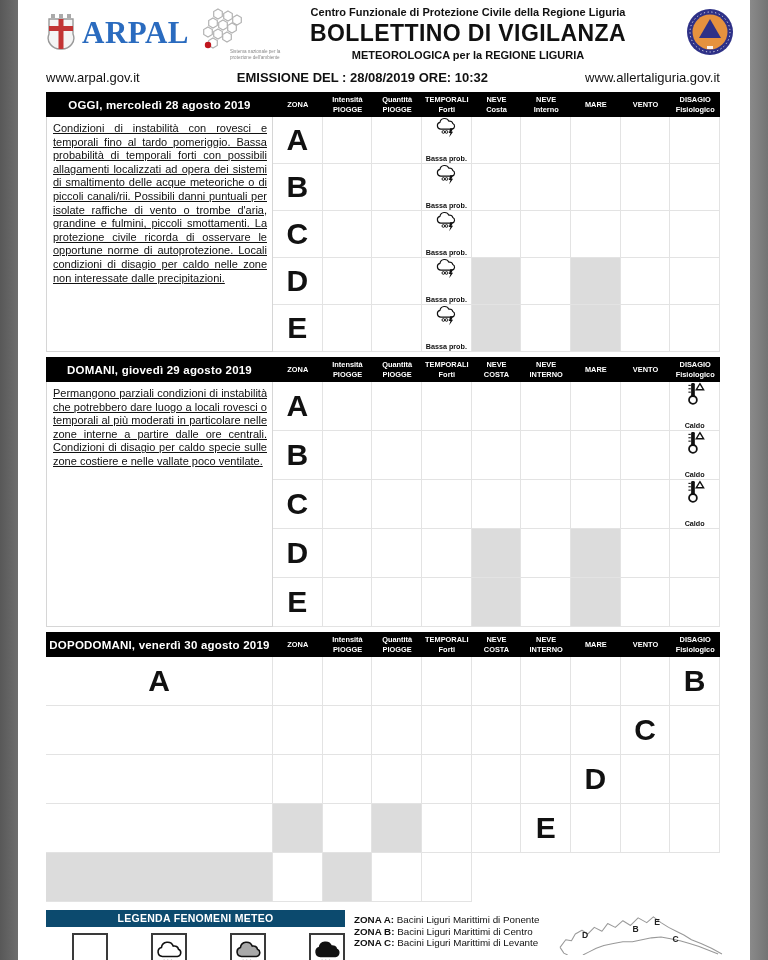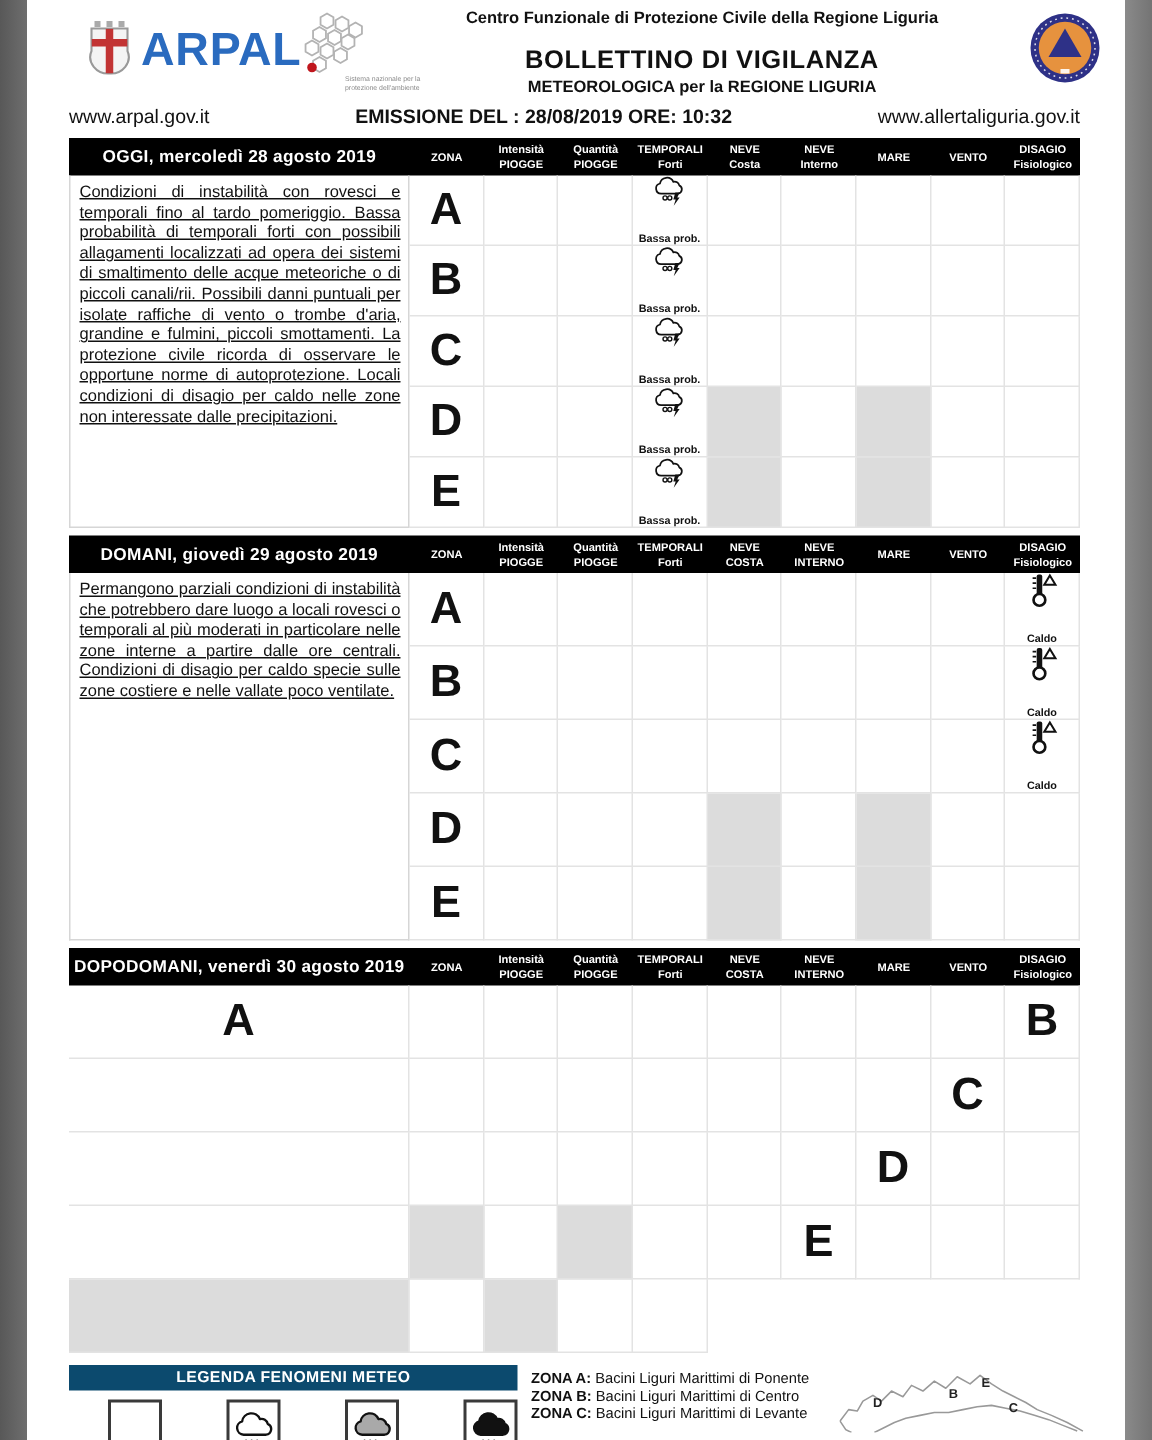--- a/index.html
+++ b/index.html
@@ -6,27 +6,27 @@
   html,body { width:768px; height:960px; overflow:hidden; background:#555; }
   .page { width:768px; height:960px; position:relative; background:#fff;
           font-family:"Liberation Sans", sans-serif; color:#111; overflow:hidden; }
   .edge { position:absolute; top:0; height:100%; width:18px; z-index:5; }
   .edge.left  { left:0;  background:linear-gradient(90deg,#585858,#6e6e6e); }
   .edge.right { right:0; background:linear-gradient(90deg,#8a8a8a,#747474); }
   .content { position:absolute; left:18px; right:18px; top:0; bottom:0; background:#fff; }
 
   
   .hdr { position:relative; height:58px; margin-top:5px; }
-  .arpal { position:absolute; left:40px; top:8px; display:flex; align-items:center; gap:6px; }
+  .arpal { position:absolute; left:28px; top:8px; display:flex; align-items:center; gap:6px;font-family:Liberation Serif, serif; }
   .arpal-text { font-size:31px; font-weight:bold; color:var(--arpal-blue,#2a6bbf); letter-spacing:.5px; }
   .snpa { position:absolute; left:168px; top:2px; width:120px; }
   .snpa-cap { font-size:4.6px; line-height:1.25; color:#8a8a8a; width:58px; margin:-8px 0 0 44px; }
   .titles { position:absolute; left:252px; width:396px; top:1px; text-align:center; }
   .t-org { font-size:11px; font-weight:bold; }
-  .t-1 { font-size:17px; font-weight:bold; margin-top:12px; letter-spacing:.4px; }
+  .t-1 { font-size:23px; font-weight:bold; margin-top:2px; letter-spacing:.4px; }
   .t-2 { font-size:11px; font-weight:bold; margin-top:2px; }
   .pclogo { position:absolute; right:15px; top:2px; }
 
   .info-line { display:flex; justify-content:space-between; align-items:flex-start;
                padding:0 30px 0 28px; margin-top:7px; font-size:13px; }
   .info-line .em { font-weight:bold; }
 
   
   #sections { margin:7px 28px 0 28px; width:674px; }
   .section { margin-bottom:5px; --rh:49px; }

